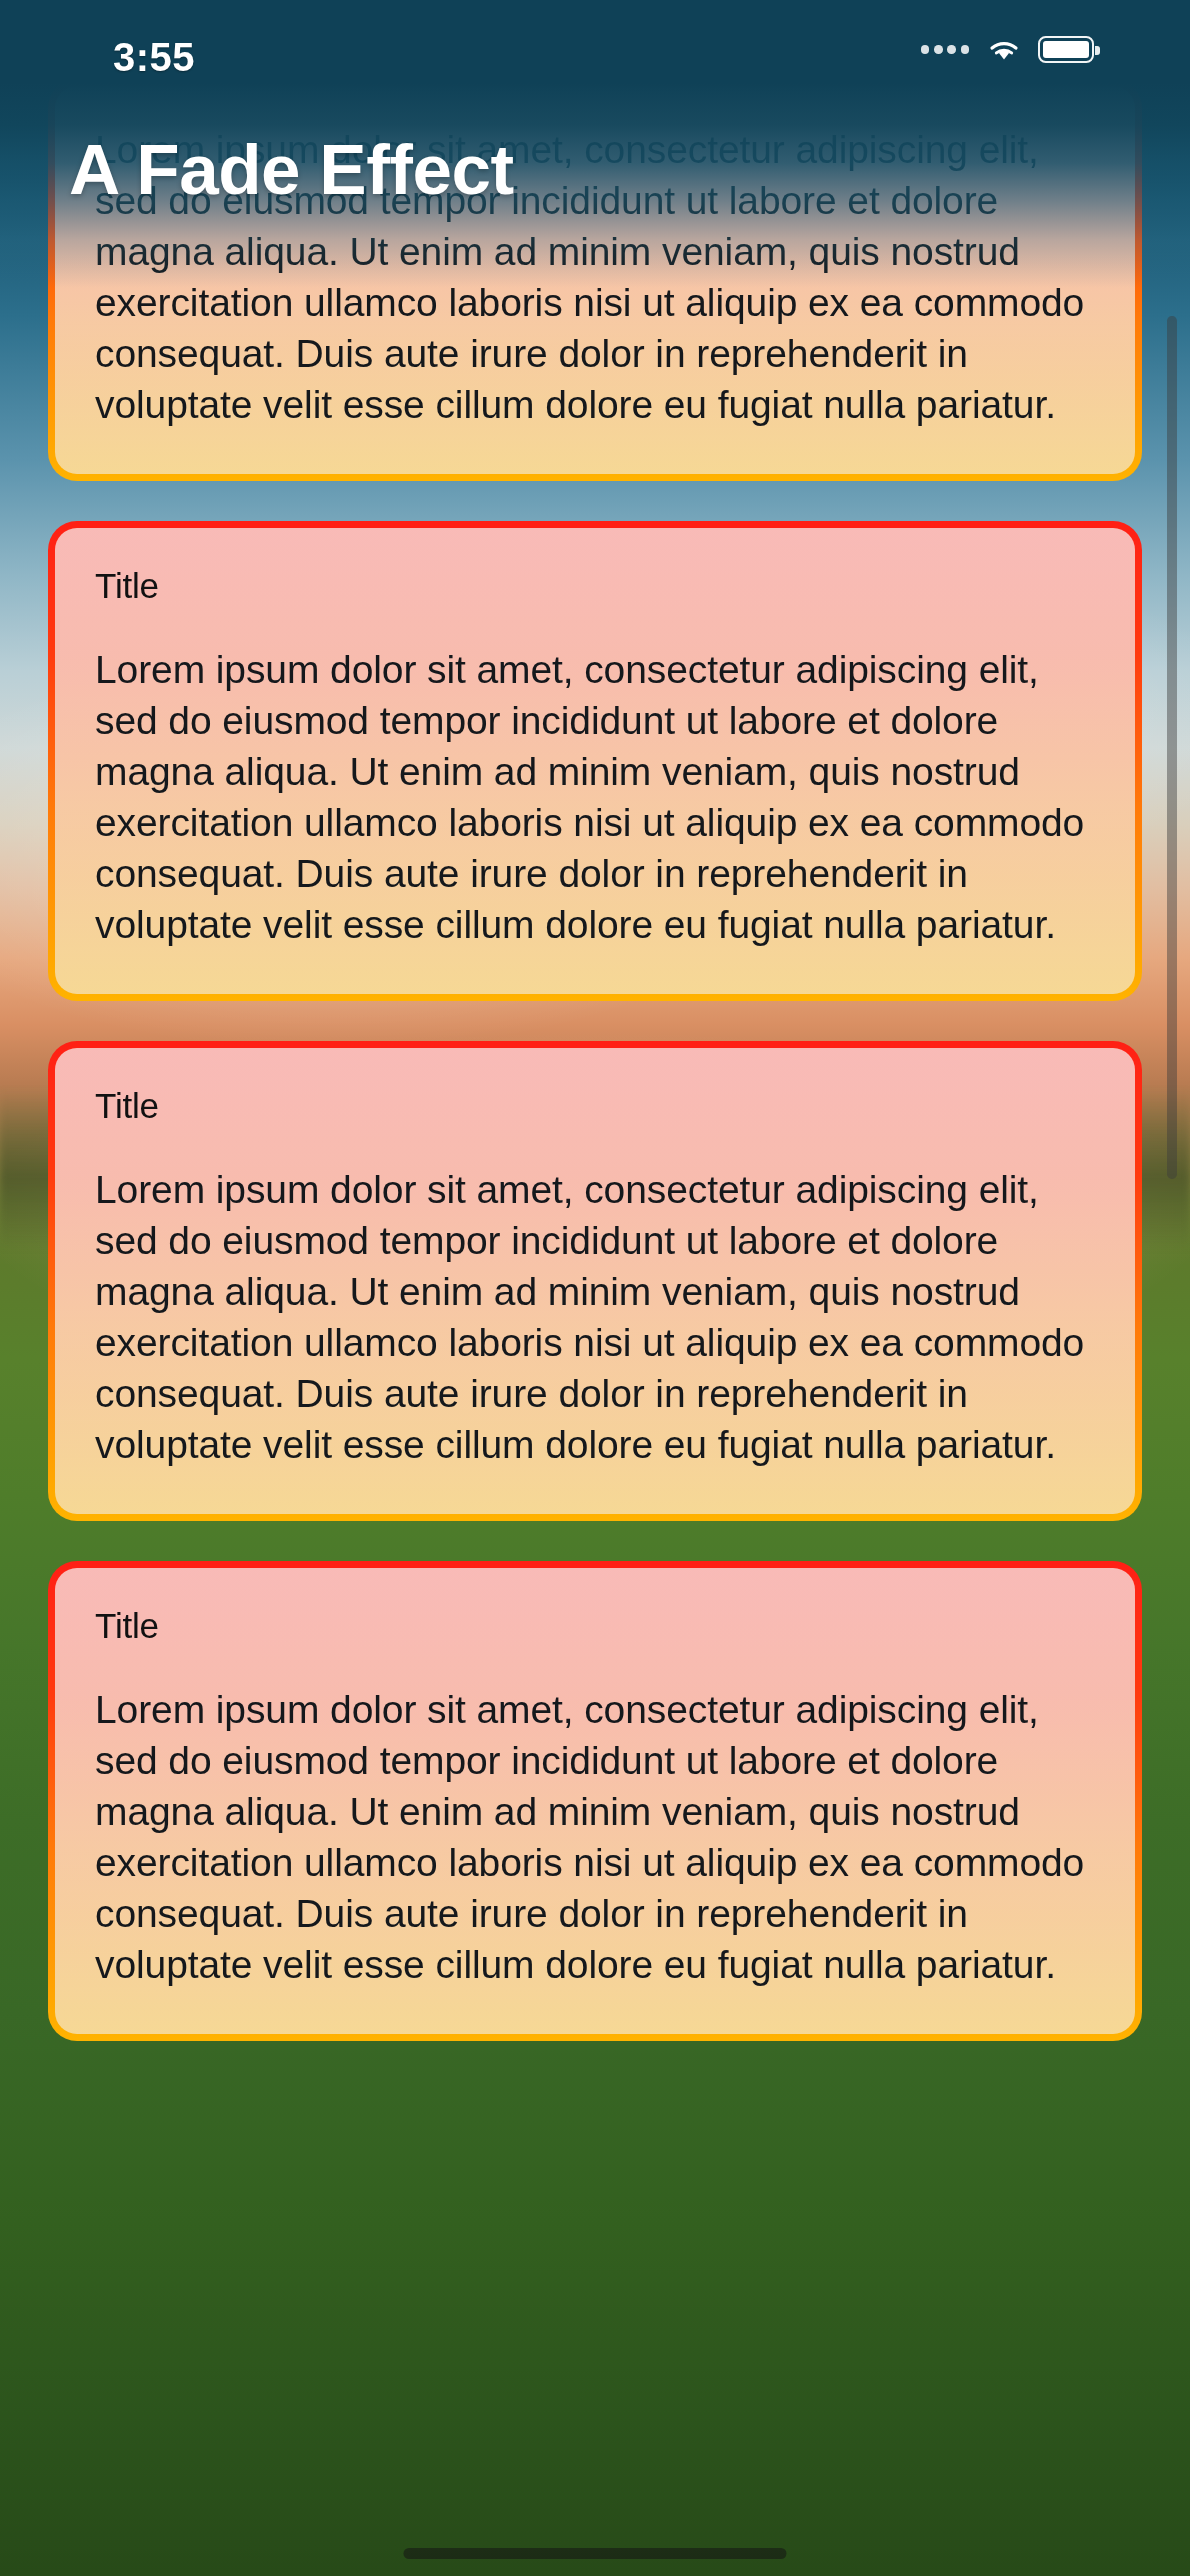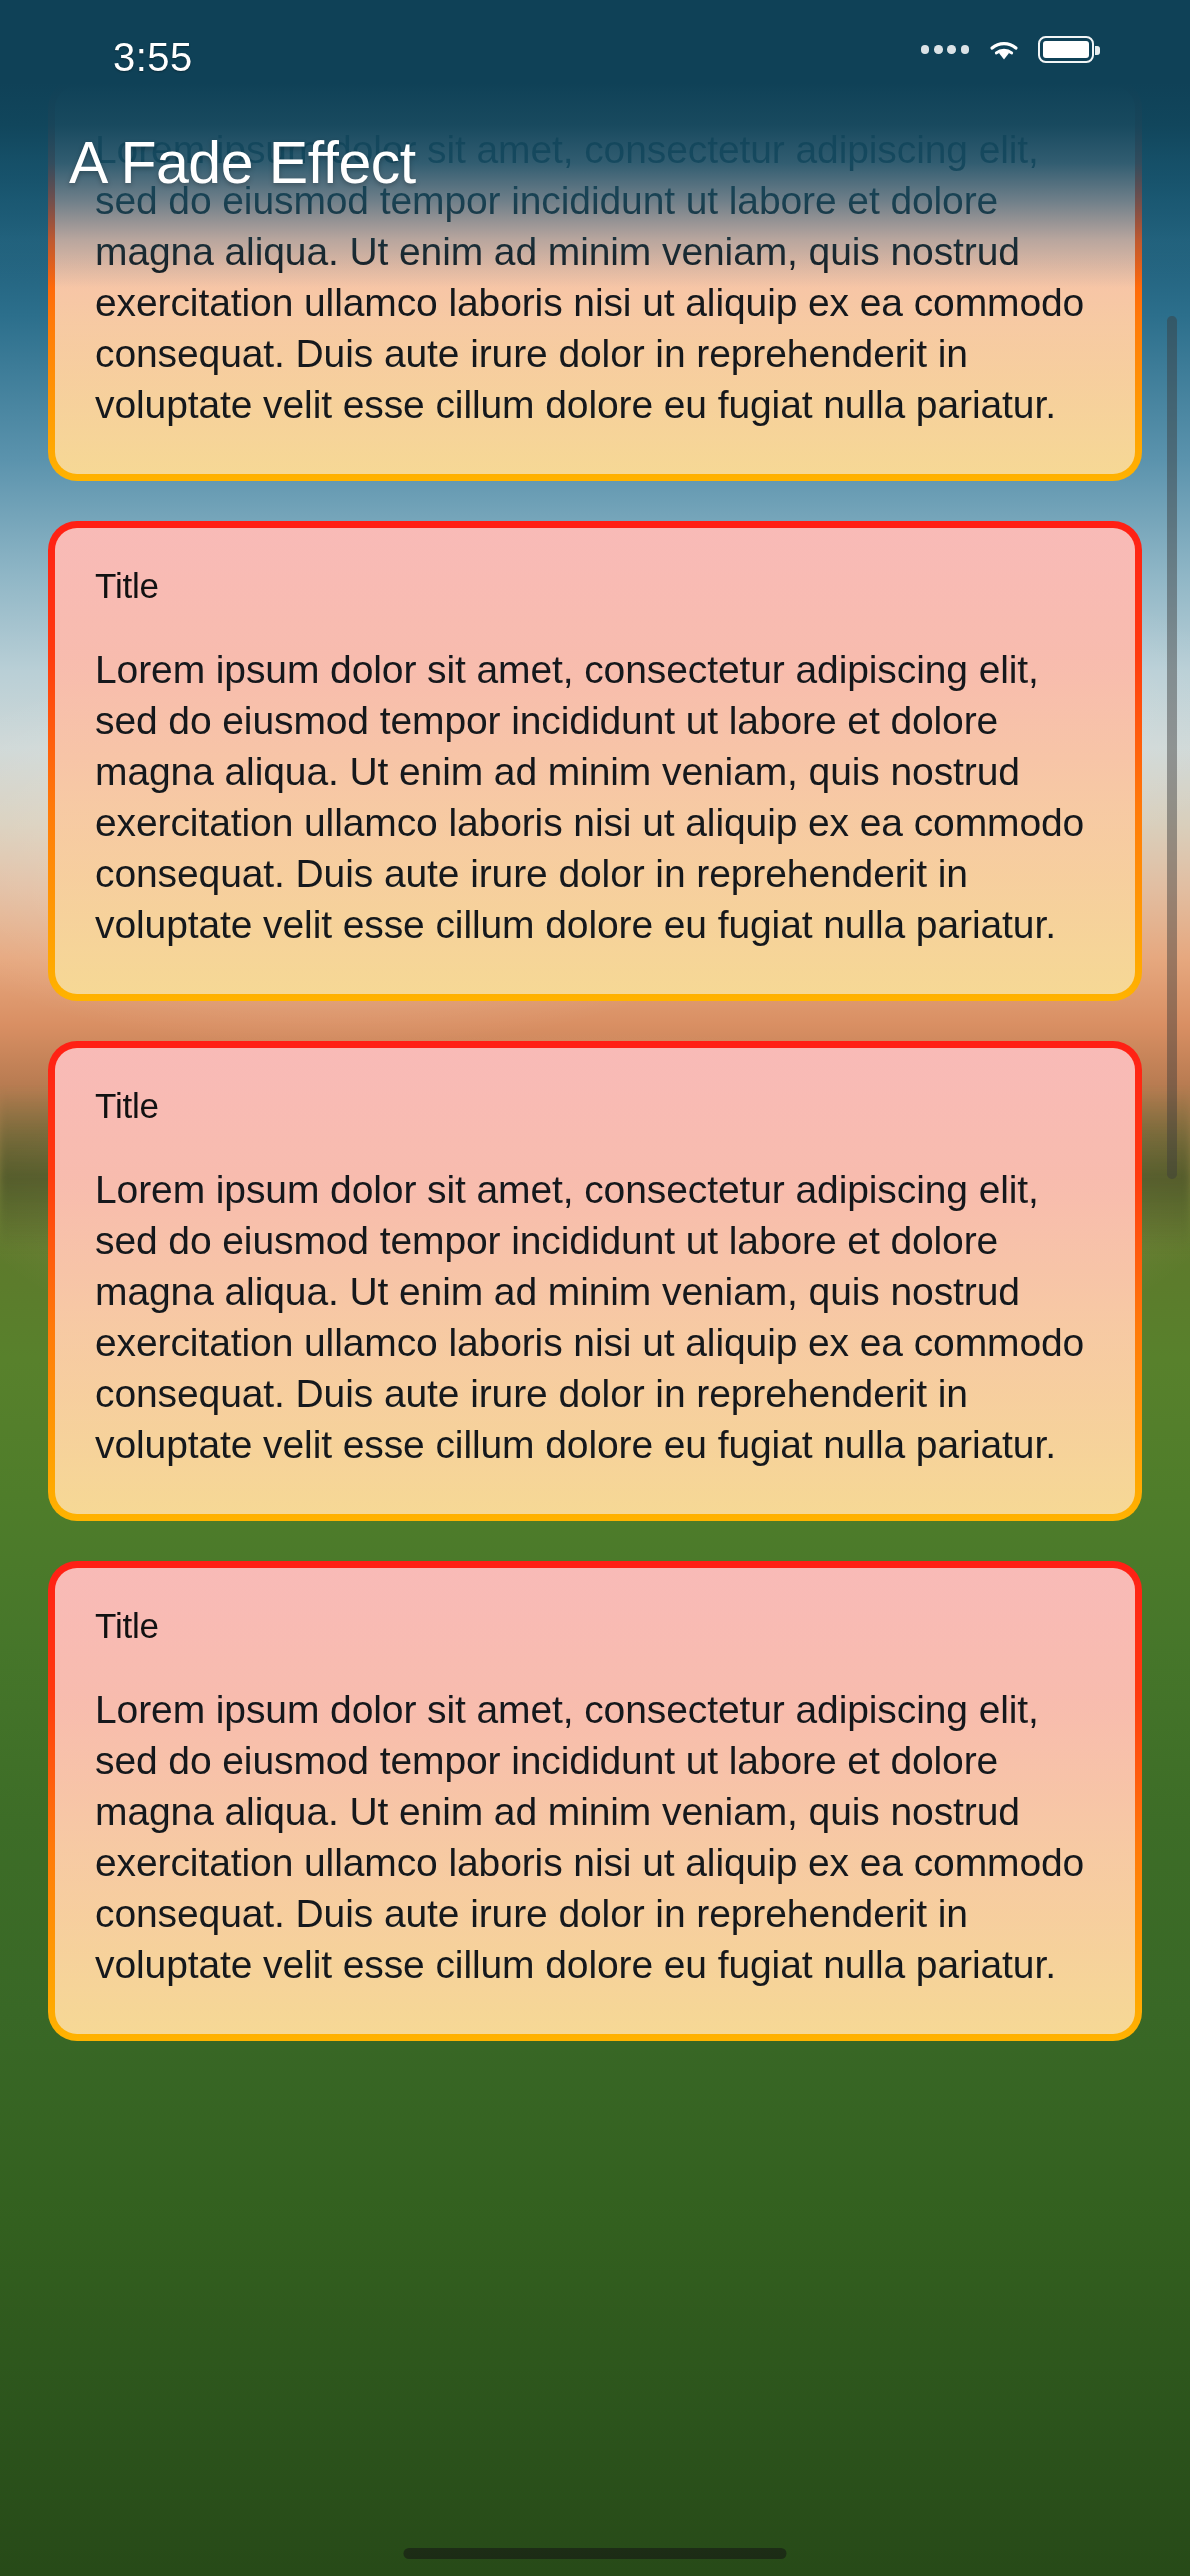--- a/index.html
+++ b/index.html
@@ -77,21 +77,21 @@
     top: 0; left: 0; right: 0;
     height: 96px;
     color: #ffffff;
     z-index: 30;
   }
   .status-time {
     position: absolute;
     left: 113px;
     top: 35px;
     font-size: 40px;
-    font-weight: 400;
+    font-weight: 700;
     letter-spacing: 0.5px;
     color: #ffffff;
     text-shadow: 0 1px 1.9px rgba(0,0,0,0.35);
   }
   .status-right {
     position: absolute;
     right: 96px;
     top: 36px;
     display: flex;
     align-items: center;
@@ -134,23 +134,23 @@
   }
 
   
   .header {
     position: absolute;
     top: 134px;
     left: 69px;
     z-index: 25;
   }
   .header h1 {
-    font-size: 59px;
+    font-size: 71px;
     line-height: 1.0;
-    font-weight: 400;
+    font-weight: 700;
     color: #ffffff;
     letter-spacing: -0.5px;
     text-shadow: 0 1.9px 5.8px rgba(0,0,0,0.25);
   }
 
   
   .scroll-area {
     position: absolute;
     top: 0; left: 0; right: 0; bottom: 0;
     z-index: 10;

